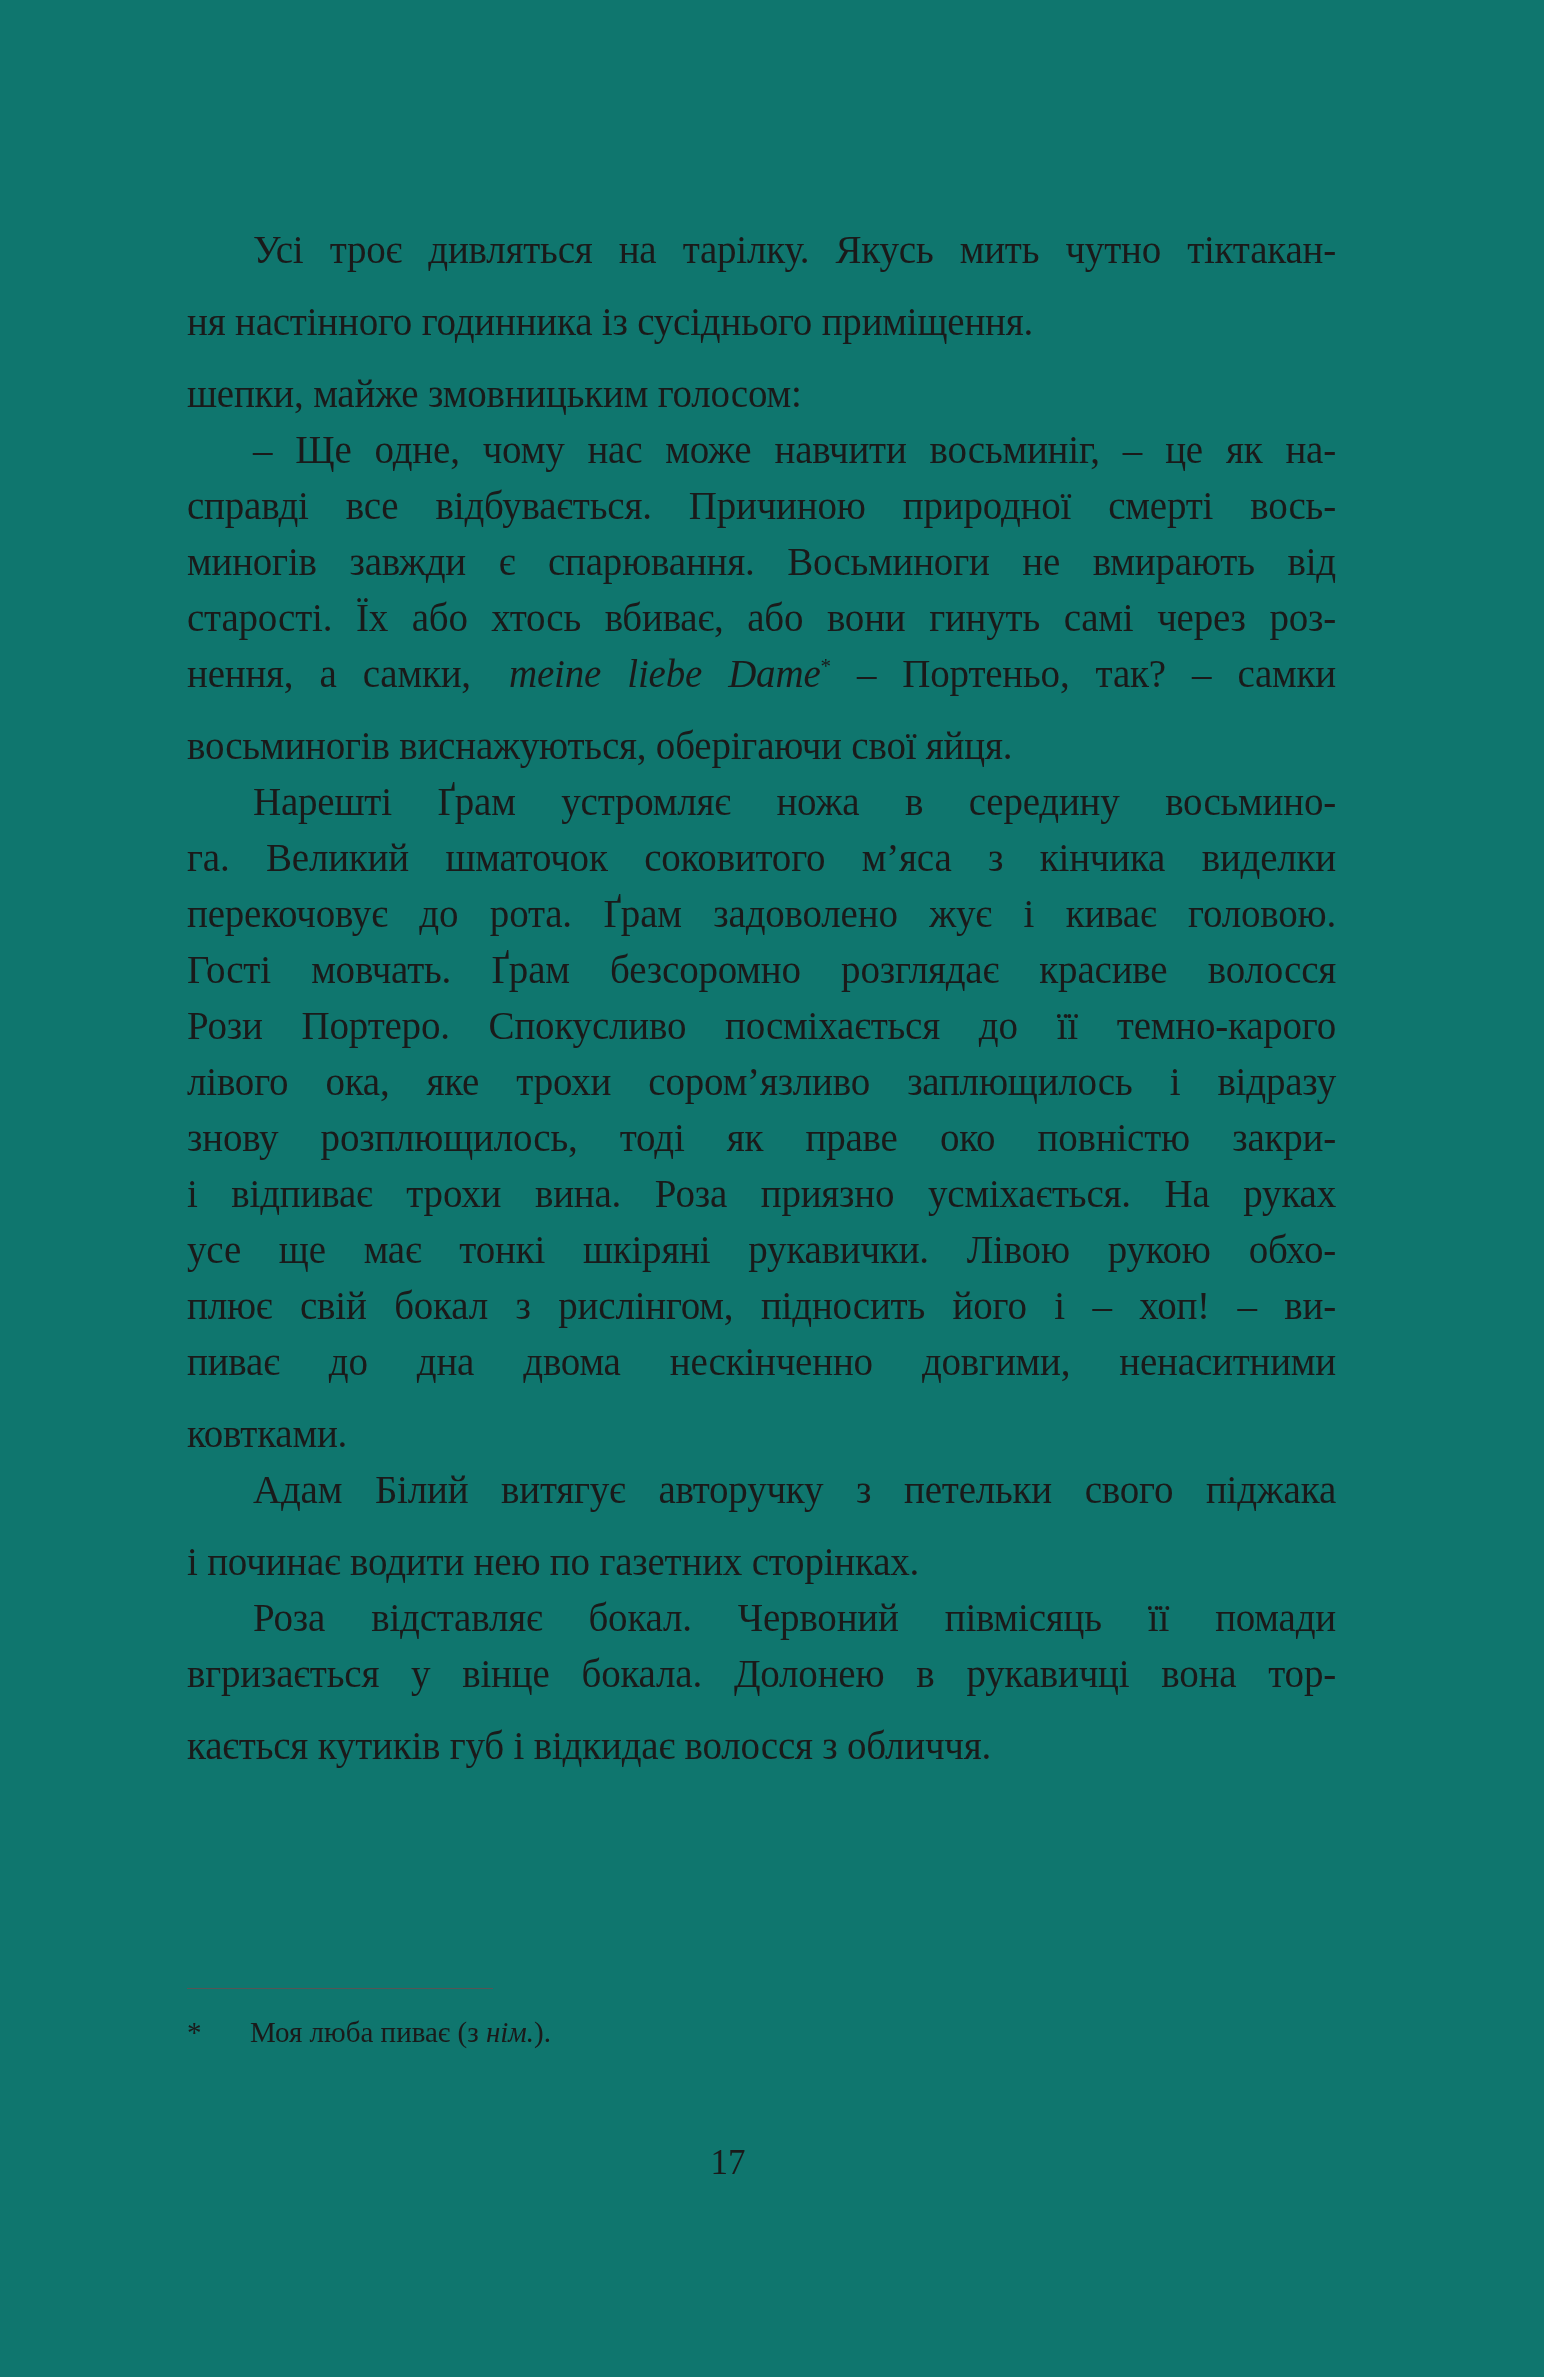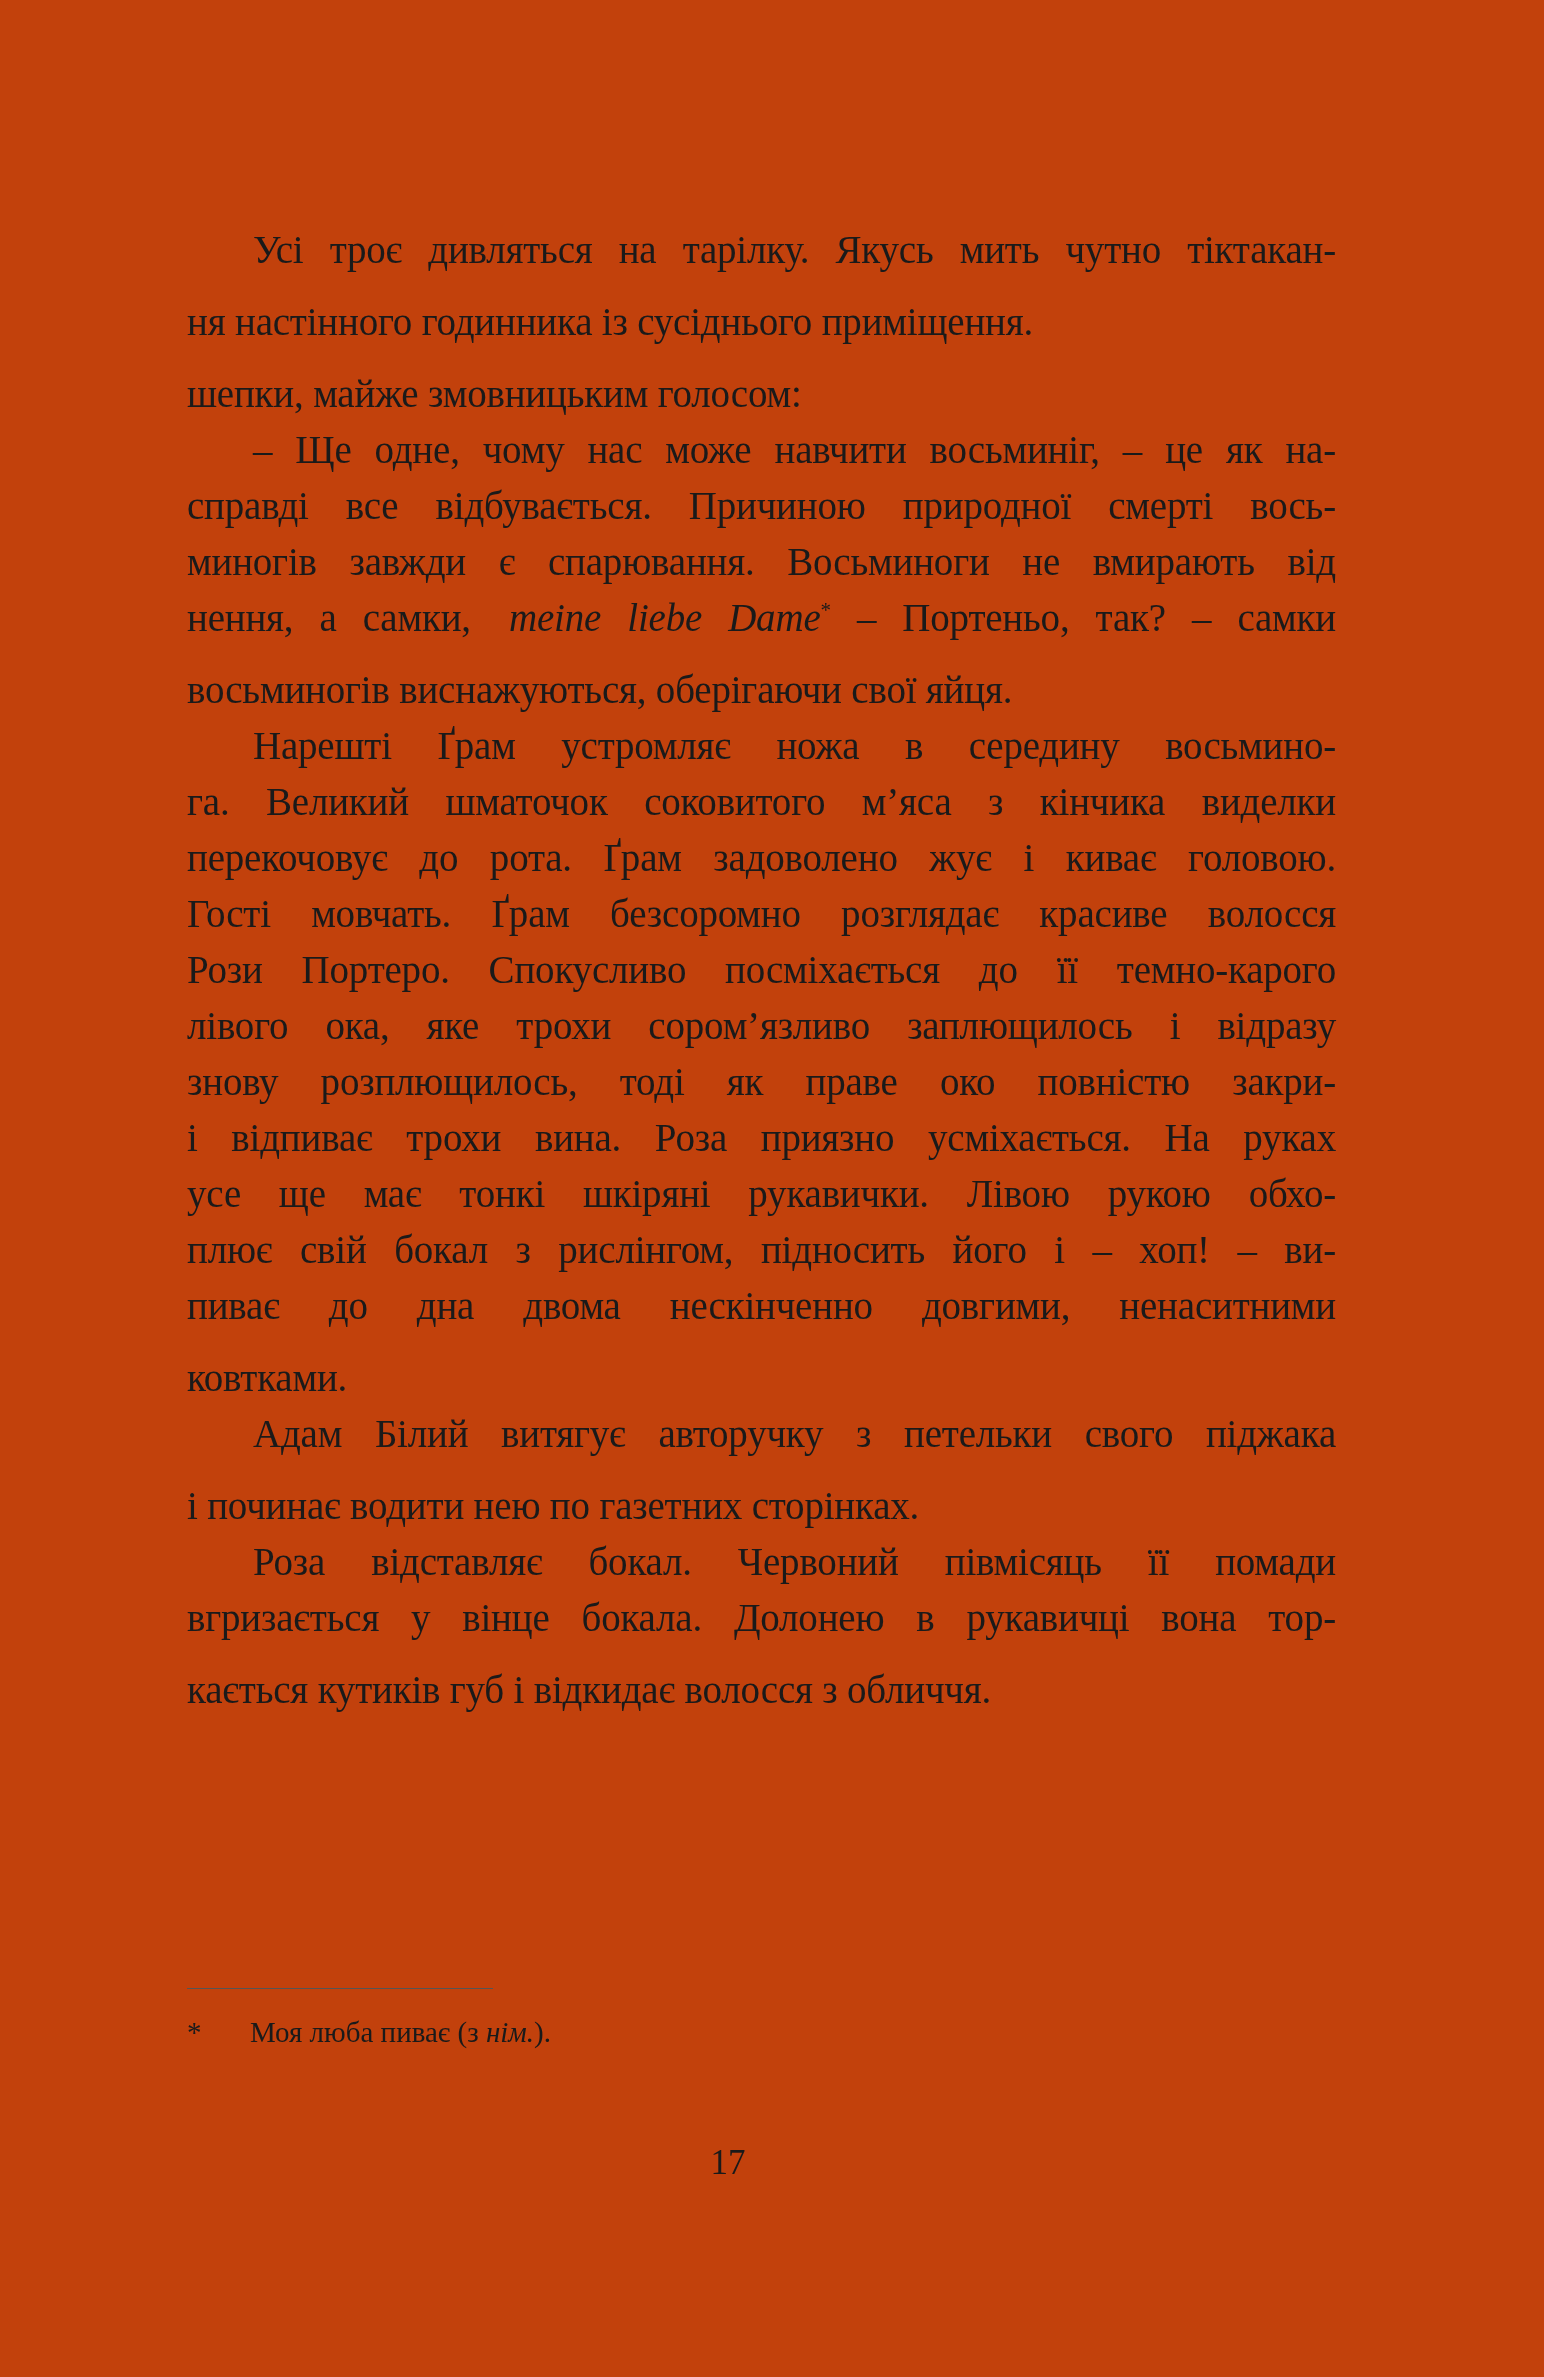--- a/index.html
+++ b/index.html
@@ -13,21 +13,21 @@
       position: relative;
       overflow: hidden;
       font-family: "Liberation Serif", "DejaVu Serif", serif;
       color: #1a1a1a;
     }
     .page {
       position: absolute;
       left: 0; top: 0;
       width: 1545px;
       height: 2377px;
-      background: #c2410c;
+      background: #0f766e;
     }
     .text-block {
       position: absolute;
       left: 187px;
       top: 222px;
       width: 1149px;
     }
     .line {
       display: block;
       height: 56px;
@@ -92,20 +92,21 @@
 <body>
 
 <div class="page">
   <div class="text-block">
     <span class="line indent">Усі троє дивляться на тарілку. Якусь мить чутно тіктакан-</span>
     <span class="line last">ня настінного годинника із сусіднього приміщення.</span>
     <span class="line last">шепки, майже змовницьким голосом:</span>
     <span class="line indent">– Ще одне, чому нас може навчити восьминіг, – це як на-</span>
     <span class="line">справді все відбувається. Причиною природної смерті вось-</span>
     <span class="line">миногів завжди є спарювання. Восьминоги не вмирають від</span>
+    <span class="line">старості. Їх або хтось вбиває, або вони гинуть самі через роз-</span>
     <span class="line"><span>нення, а самки, </span><em>meine liebe Dame</em><sup>*</sup><span> – Портеньо, так? – самки</span></span>
     <span class="line last">восьминогів виснажуються, оберігаючи свої яйця.</span>
     <span class="line indent">Нарешті Ґрам устромляє ножа в середину восьмино-</span>
     <span class="line">га. Великий шматочок соковитого м’яса з кінчика виделки</span>
     <span class="line">перекочовує до рота. Ґрам задоволено жує і киває головою.</span>
     <span class="line">Гості мовчать. Ґрам безсоромно розглядає красиве волосся</span>
     <span class="line">Рози Портеро. Спокусливо посміхається до її темно-карого</span>
     <span class="line">лівого ока, яке трохи сором’язливо заплющилось і відразу</span>
     <span class="line">знову розплющилось, тоді як праве око повністю закри-</span>
     <span class="line">і відпиває трохи вина. Роза приязно усміхається. На руках</span>

